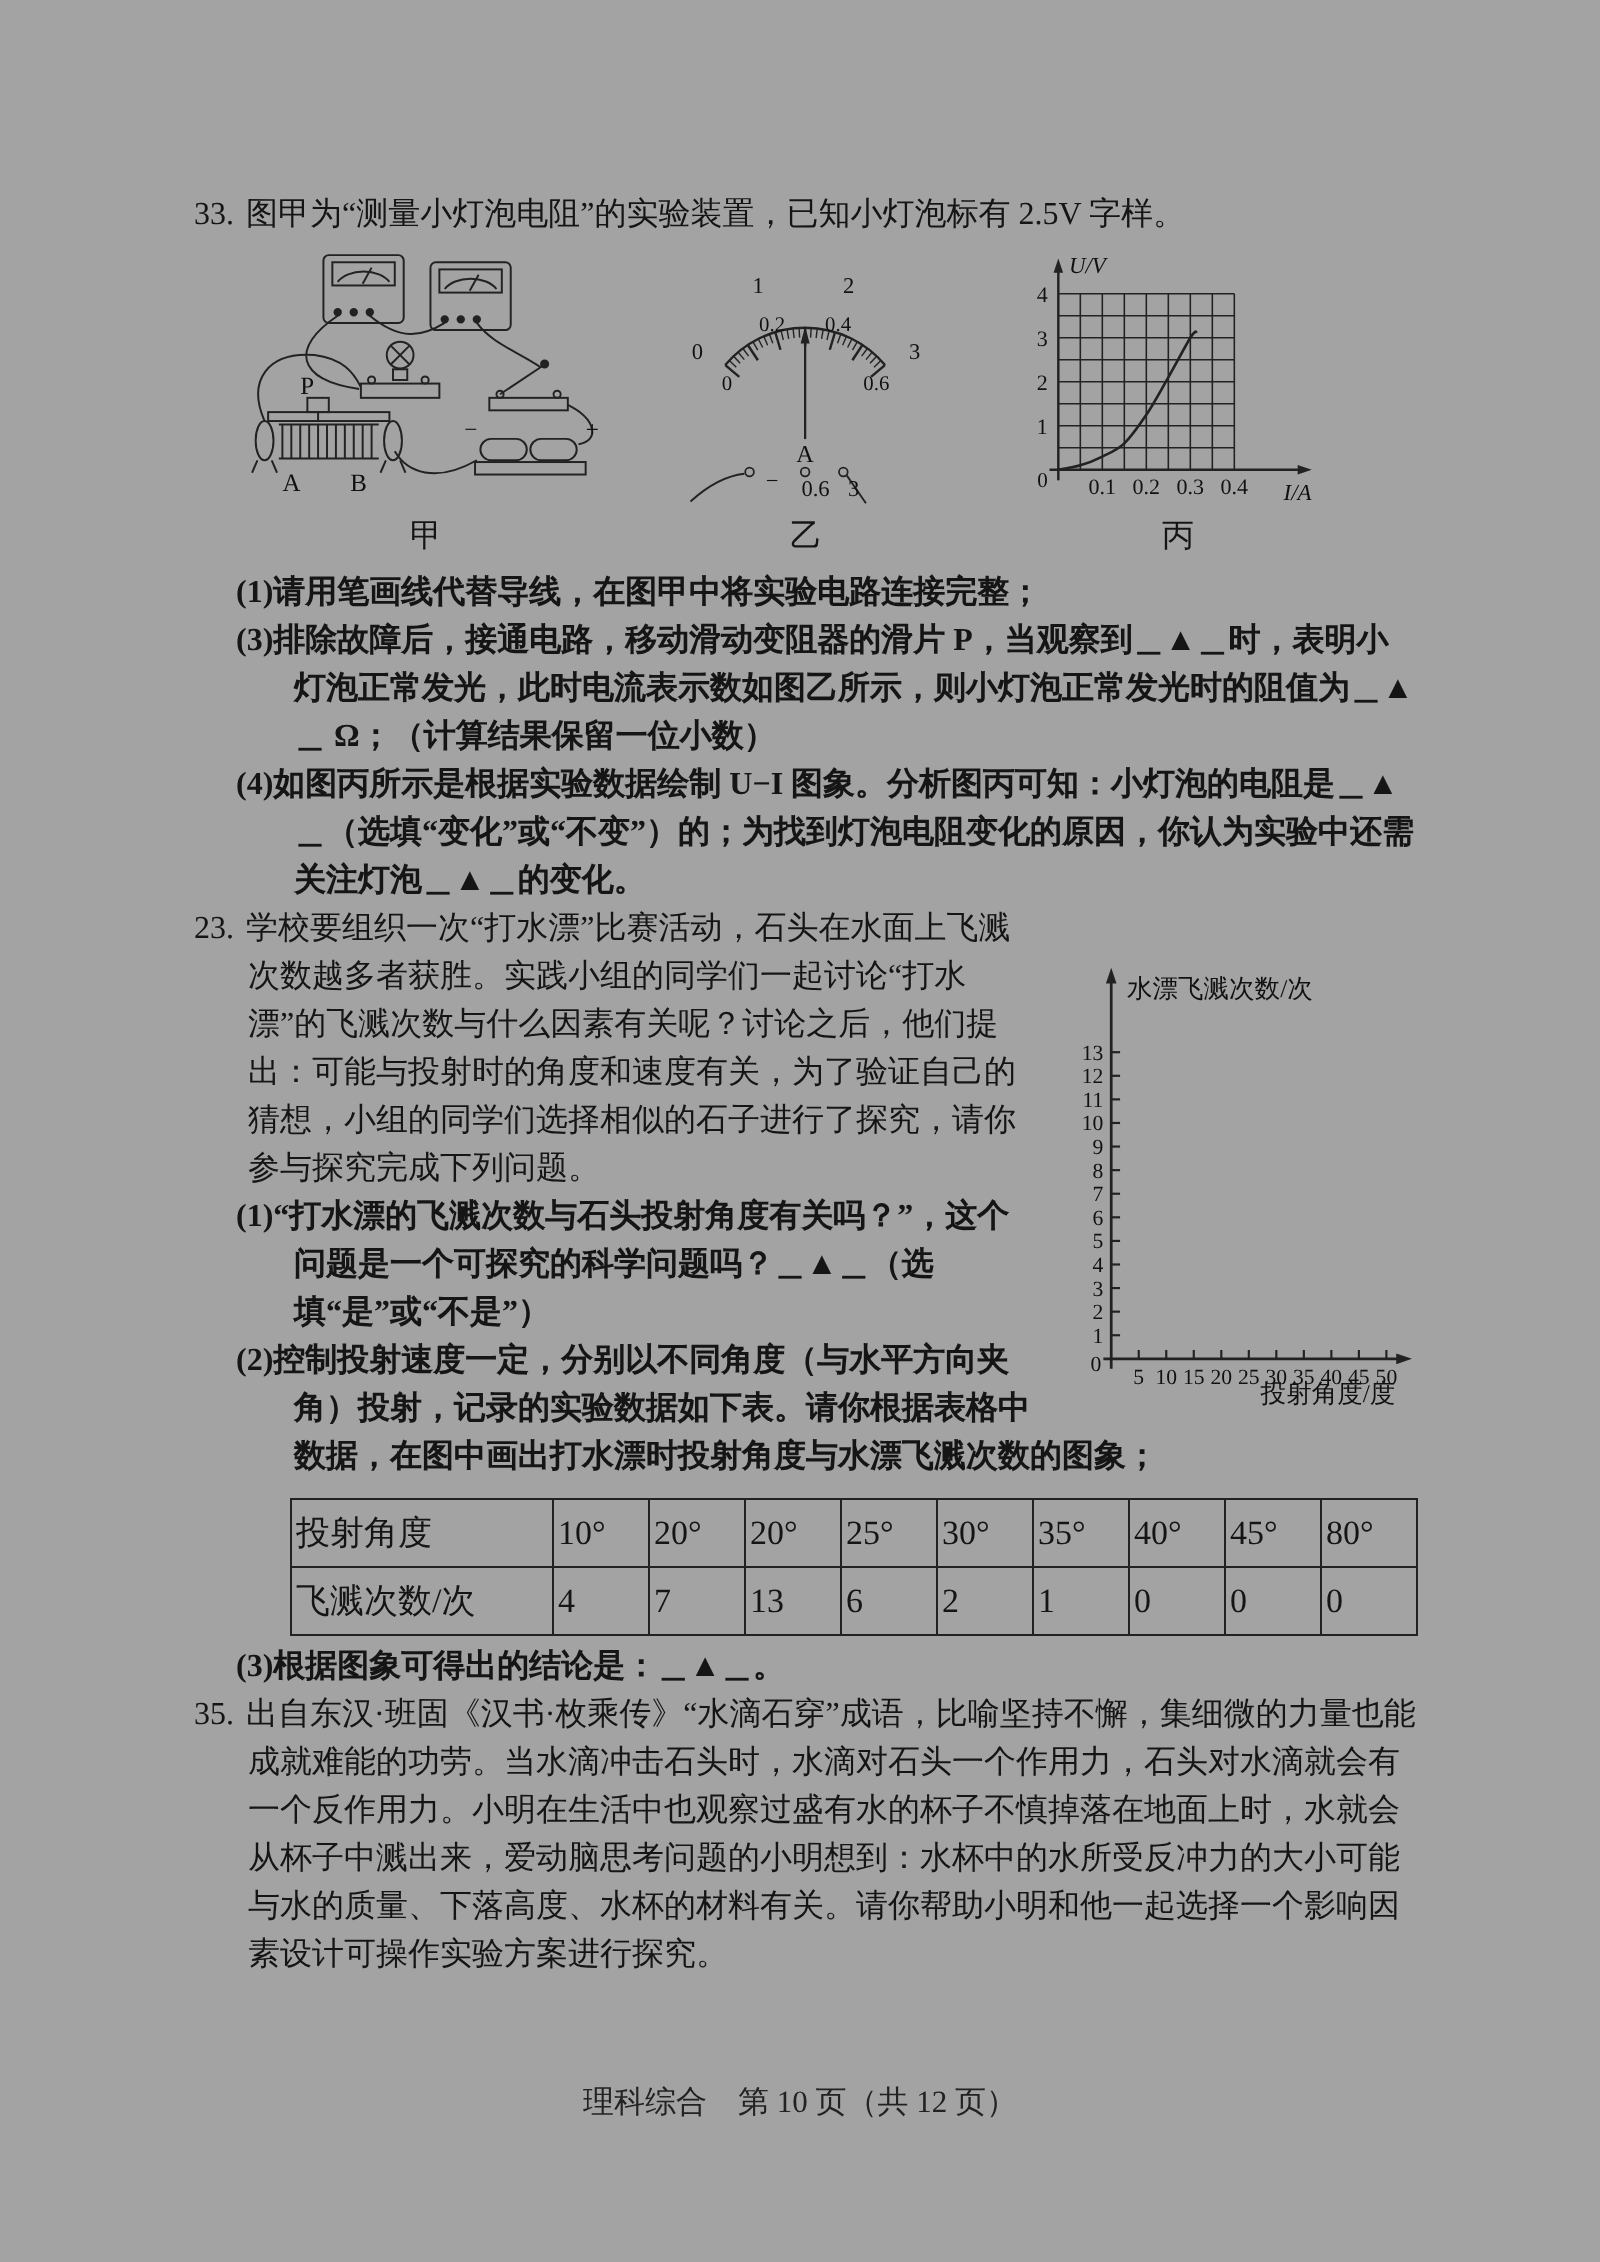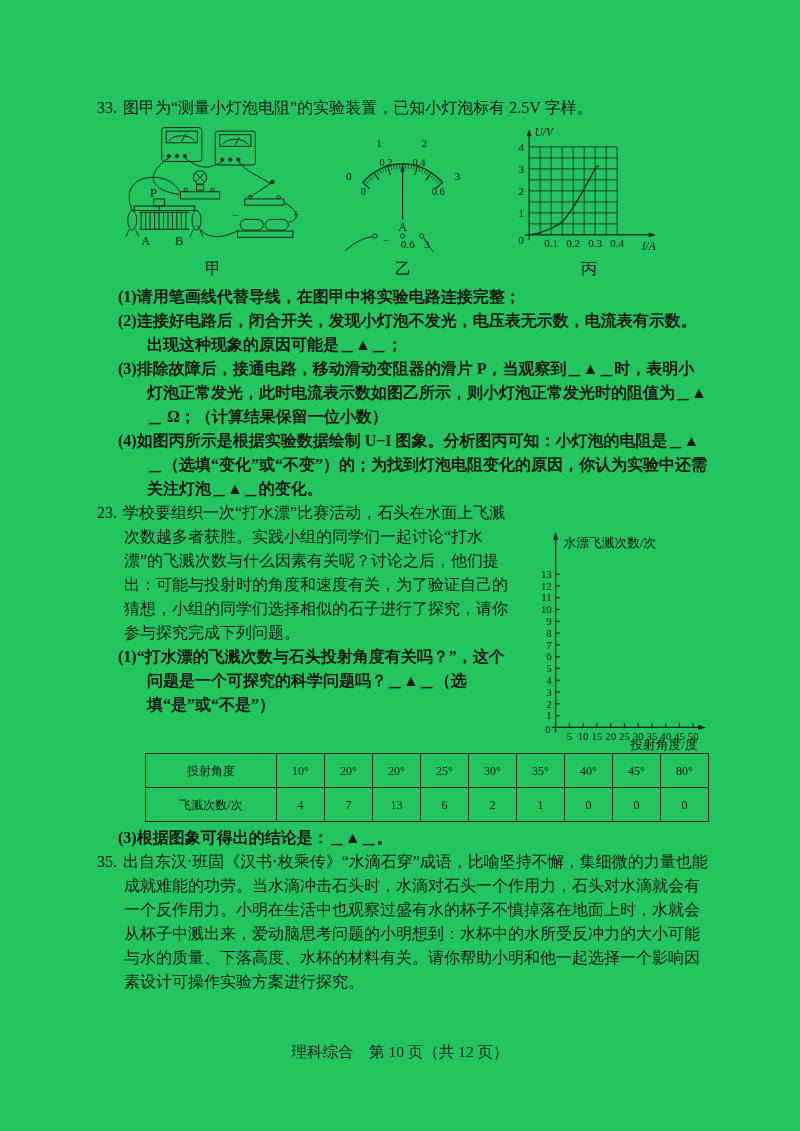--- a/index.html
+++ b/index.html
@@ -1,39 +1,39 @@
 <!DOCTYPE html>
 <html><head>
 <meta charset="utf-8">
 <style>
   html,body{margin:0;padding:0;background:#ffffff;}
   .page{
-    position:relative;width:800px;height:1131px;background:#22c55e;
+    position:relative;width:800px;height:1131px;background:#a3a3a3;
     box-sizing:border-box;padding:96px 90px 0 97px;overflow:hidden;
     font-family:"Liberation Serif","DejaVu Serif",serif;
     font-size:16px;line-height:24px;color:#151515;
   }
   p{margin:0;}
   .q{padding-left:27px;text-indent:-27px;}
   .qnum{padding-right:6px;}
   .item{margin-left:21px;padding-left:29px;text-indent:-29px;font-weight:bold;}
   .figrow{display:flex;align-items:flex-end;margin:4px 0 4px 24px;gap:26px;}
   .fig{display:flex;flex-direction:column;align-items:center;}
   .fig figcaption{font-size:16px;margin-top:1px;}
   figure{margin:0;}
   svg{display:block;}
   svg text{fill:#111;font-family:"Liberation Serif","DejaVu Serif",serif;}
   .t14{font-size:14px;} .t13{font-size:13px;} .t12{font-size:12px;} .t11{font-size:11px;}
   .ital{font-style:italic;}
   .fspace{float:right;width:1px;height:22px;margin-right:-1px;}
   .fchart{float:right;clear:right;width:182px;margin:0 0 2px 10px;}
   .data-table{border-collapse:collapse;clear:right;margin:8px 0 4px 48px;}
   .data-table td{
-    border:1.4px solid #222;text-align:center;vertical-align:middle;
-    height:33px;width:43px;font-size:12px;padding:0 2px;
+    border:1.4px solid #222;text-align:left;vertical-align:middle;
+    height:33px;width:43px;font-size:17px;padding:0 2px;
   }
   .data-table td.rowhead{width:126px;}
   .footer{position:absolute;left:0;top:1040px;width:100%;text-align:center;font-size:15.5px;color:#222;}
   section{margin:0;}
 </style>
 </head>
 <body>
 
 <div class="page">
 
@@ -201,21 +201,20 @@
           <path id="bing-curve" stroke="#222" stroke-width="1.5" fill="none" d="M32,126C34.1,125.6 40.3,124.8 44.5,123.5C48.7,122.3 52.8,120.6 57.0,118.5C61.2,116.4 65.3,115.0 69.5,111.0C73.7,107.0 77.8,101.0 82.0,94.8C86.2,88.5 90.3,80.8 94.5,73.5C98.7,66.2 104.3,55.4 107.0,51.0C109.7,46.6 110.1,47.9 110.8,47.3"></path>
           <text x="38" y="14" class="t13 ital">U/V</text>
           <text x="160" y="143" class="t13 ital">I/A</text>
           <text x="26" y="136" class="t12" text-anchor="end">0</text>
         </svg>
         <figcaption>丙</figcaption>
       </figure>
     </div>
 
     <p class="item"><span>(1)</span><span>请用笔画线代替导线，在图甲中将实验电路连接完整；</span></p>
-    <p class="item"><span>(2)</span><span>连接好电路后，闭合开关，发现小灯泡不发光，电压表无示数，电流表有示数。出现这种现象的原因可能是＿▲＿；</span></p>
     <p class="item"><span>(3)</span><span>排除故障后，接通电路，移动滑动变阻器的滑片 P，当观察到＿▲＿时，表明小灯泡正常发光，此时电流表示数如图乙所示，则小灯泡正常发光时的阻值为＿▲＿ Ω；（计算结果保留一位小数）</span></p>
     <p class="item"><span>(4)</span><span>如图丙所示是根据实验数据绘制 U−I 图象。分析图丙可知：小灯泡的电阻是＿▲＿（选填“变化”或“不变”）的；为找到灯泡电阻变化的原因，你认为实验中还需关注灯泡＿▲＿的变化。</span></p>
   </section>
 
   <section>
     <p class="q"><span class="fspace"></span><span class="fchart">
           <svg width="182" height="228" viewBox="0 0 185 232">
         <line x1="28" y1="213" x2="28" y2="14" stroke="#222" stroke-width="1.4"></line>
         <polygon points="28,9 25.3,17 30.7,17" fill="#222"></polygon>
         <line x1="24" y1="208" x2="177" y2="208" stroke="#222" stroke-width="1.4"></line>
@@ -268,20 +267,21 @@
               <line x1="168" y1="208" x2="168" y2="203.5" stroke="#222" stroke-width="1.1"></line>
               <text x="168" y="221" font-size="11" text-anchor="middle">50</text>
             </g>
         <text x="36" y="24" class="t13">水漂飞溅次数/次</text>
         <text x="104" y="230" class="t13">投射角度/度</text>
         <text x="23" y="214" class="t11" text-anchor="end">0</text>
       </svg>
         </span><span class="qnum">23.</span><span>学校要组织一次“打水漂”比赛活动，石头在水面上飞溅次数越多者获胜。实践小组的同学们一起讨论“打水漂”的飞溅次数与什么因素有关呢？讨论之后，他们提出：可能与投射时的角度和速度有关，为了验证自己的猜想，小组的同学们选择相似的石子进行了探究，请你参与探究完成下列问题。</span></p>
 
     <p class="item"><span>(1)</span><span>“打水漂的飞溅次数与石头投射角度有关吗？”，这个问题是一个可探究的科学问题吗？＿▲＿（选填“是”或“不是”）</span></p>
+    <p class="item"><span>(2)</span><span>控制投射速度一定，分别以不同角度（与水平方向夹角）投射，记录的实验数据如下表。请你根据表格中数据，在图中画出打水漂时投射角度与水漂飞溅次数的图象；</span></p>
 
     <table class="data-table">
         <tbody>
           <tr>
             <td class="rowhead">投射角度</td>
             <td>10°</td>
             <td>20°</td>
             <td>20°</td>
             <td>25°</td>
             <td>30°</td>

